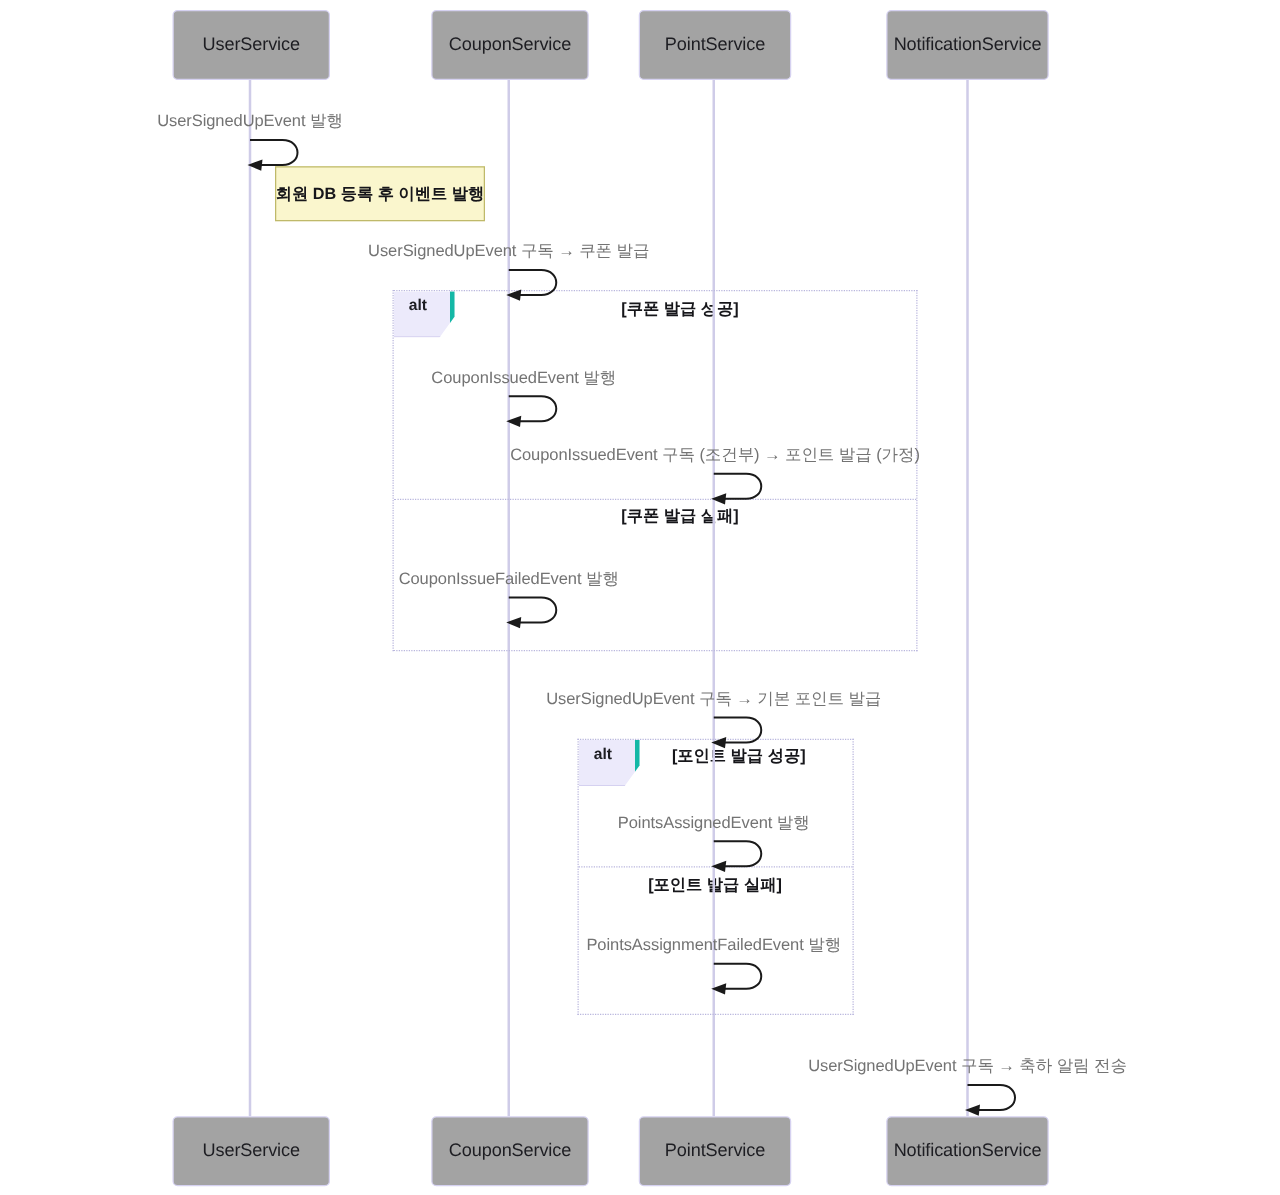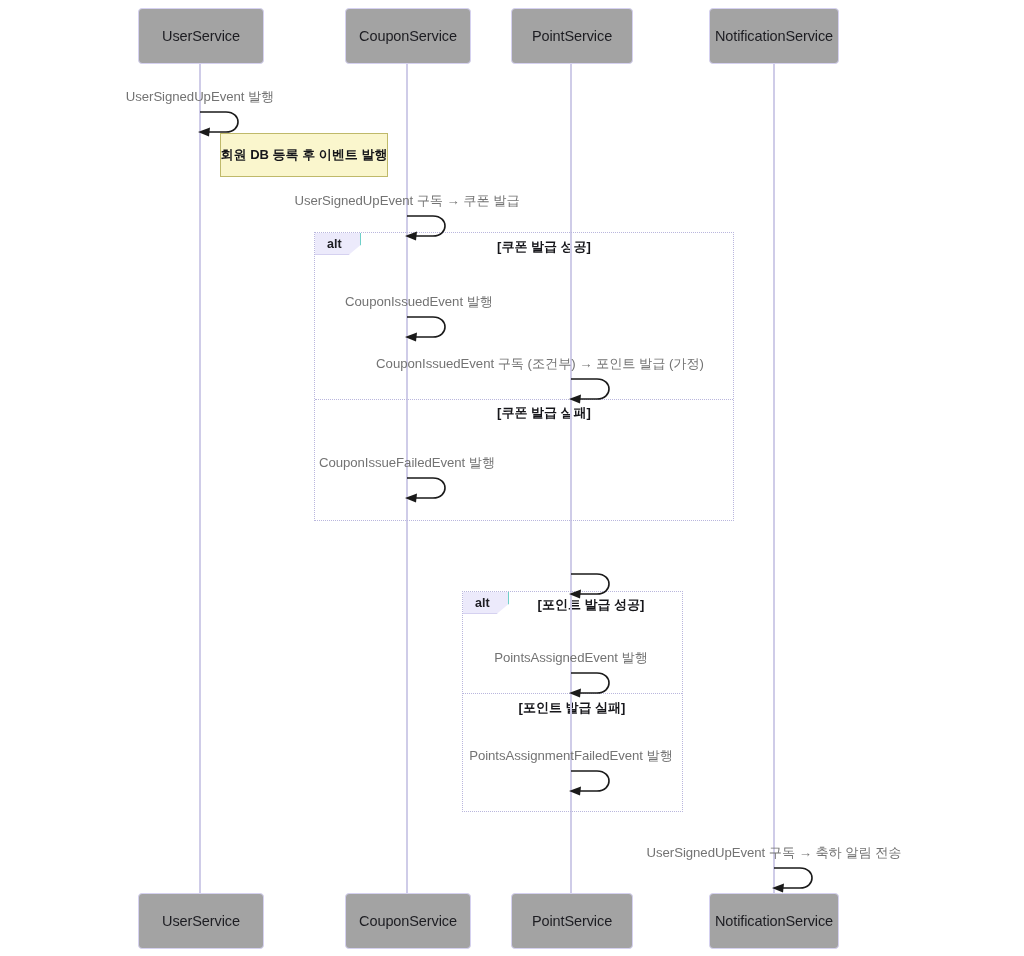--- a/index.html
+++ b/index.html
@@ -55,23 +55,23 @@
     position: absolute;
     left: 0;
     right: 0;
     border-top: 1.5px dotted #b9b6dd;
   }
   .fragment-tab {
     position: absolute;
     left: 0;
     top: 0;
     height: 21px;
-    padding: 0 18px 0 12px;
+    padding: 0 18px 15px 12px;
     background: #ECEAFB;
-    border-right: 1px solid #14b8a6;
+    border-right: 4px solid #14b8a6;
     border-bottom: 1px solid #d5d1f0;
     display: flex;
     align-items: center;
     font-size: 12.5px;
     font-weight: bold;
     color: #1d1d22;
     clip-path: polygon(0 0, 100% 0, 100% 55%, calc(100% - 12px) 100%, 0 100%);
   }
   .fragment-cond {
     position: absolute;
@@ -164,30 +164,31 @@
     <div class="msg-label" style="left: 407px; top: 192px;">UserSignedUpEvent 구독 → 쿠폰 발급</div>
     <svg class="selfcall" width="52" height="30" style="left: 403px; top: 211px;">
       <path d="M 4 5 L 30 5 C 46 5 46 25 30 25 L 12 25" fill="none" stroke="#1a1a1a" stroke-width="1.6"></path>
       <polygon points="2,25 14,20.5 13,29.5" fill="#1a1a1a"></polygon>
     </svg>
     <div class="msg-label" style="left: 419px; top: 293px;">CouponIssuedEvent 발행</div>
     <svg class="selfcall" width="52" height="30" style="left: 403px; top: 312px;">
       <path d="M 4 5 L 30 5 C 46 5 46 25 30 25 L 12 25" fill="none" stroke="#1a1a1a" stroke-width="1.6"></path>
       <polygon points="2,25 14,20.5 13,29.5" fill="#1a1a1a"></polygon>
     </svg>
-    <div class="msg-label" style="left: 540px; top: 355px;">CouponIssuedEvent 구독 (조건부) → 포인트 발급 (가정)</div>
+    <div class="msg-label" style="left: 572px; top: 355px;">CouponIssuedEvent 구독 (조건부) → 포인트 발급 (가정)</div>
     <svg class="selfcall" width="52" height="30" style="left: 567px; top: 374px;">
       <path d="M 4 5 L 30 5 C 46 5 46 25 30 25 L 12 25" fill="none" stroke="#1a1a1a" stroke-width="1.6"></path>
       <polygon points="2,25 14,20.5 13,29.5" fill="#1a1a1a"></polygon>
     </svg>
     <div class="msg-label" style="left: 407px; top: 454px;">CouponIssueFailedEvent 발행</div>
     <svg class="selfcall" width="52" height="30" style="left: 403px; top: 473px;">
       <path d="M 4 5 L 30 5 C 46 5 46 25 30 25 L 12 25" fill="none" stroke="#1a1a1a" stroke-width="1.6"></path>
       <polygon points="2,25 14,20.5 13,29.5" fill="#1a1a1a"></polygon>
     </svg>
+    <div class="msg-label" style="left: 571px; top: 550px;">UserSignedUpEvent 구독 → 기본 포인트 발급</div>
     <svg class="selfcall" width="52" height="30" style="left: 567px; top: 569px;">
       <path d="M 4 5 L 30 5 C 46 5 46 25 30 25 L 12 25" fill="none" stroke="#1a1a1a" stroke-width="1.6"></path>
       <polygon points="2,25 14,20.5 13,29.5" fill="#1a1a1a"></polygon>
     </svg>
     <div class="msg-label" style="left: 571px; top: 649px;">PointsAssignedEvent 발행</div>
     <svg class="selfcall" width="52" height="30" style="left: 567px; top: 668px;">
       <path d="M 4 5 L 30 5 C 46 5 46 25 30 25 L 12 25" fill="none" stroke="#1a1a1a" stroke-width="1.6"></path>
       <polygon points="2,25 14,20.5 13,29.5" fill="#1a1a1a"></polygon>
     </svg>
     <div class="msg-label" style="left: 571px; top: 747px;">PointsAssignmentFailedEvent 발행</div>

